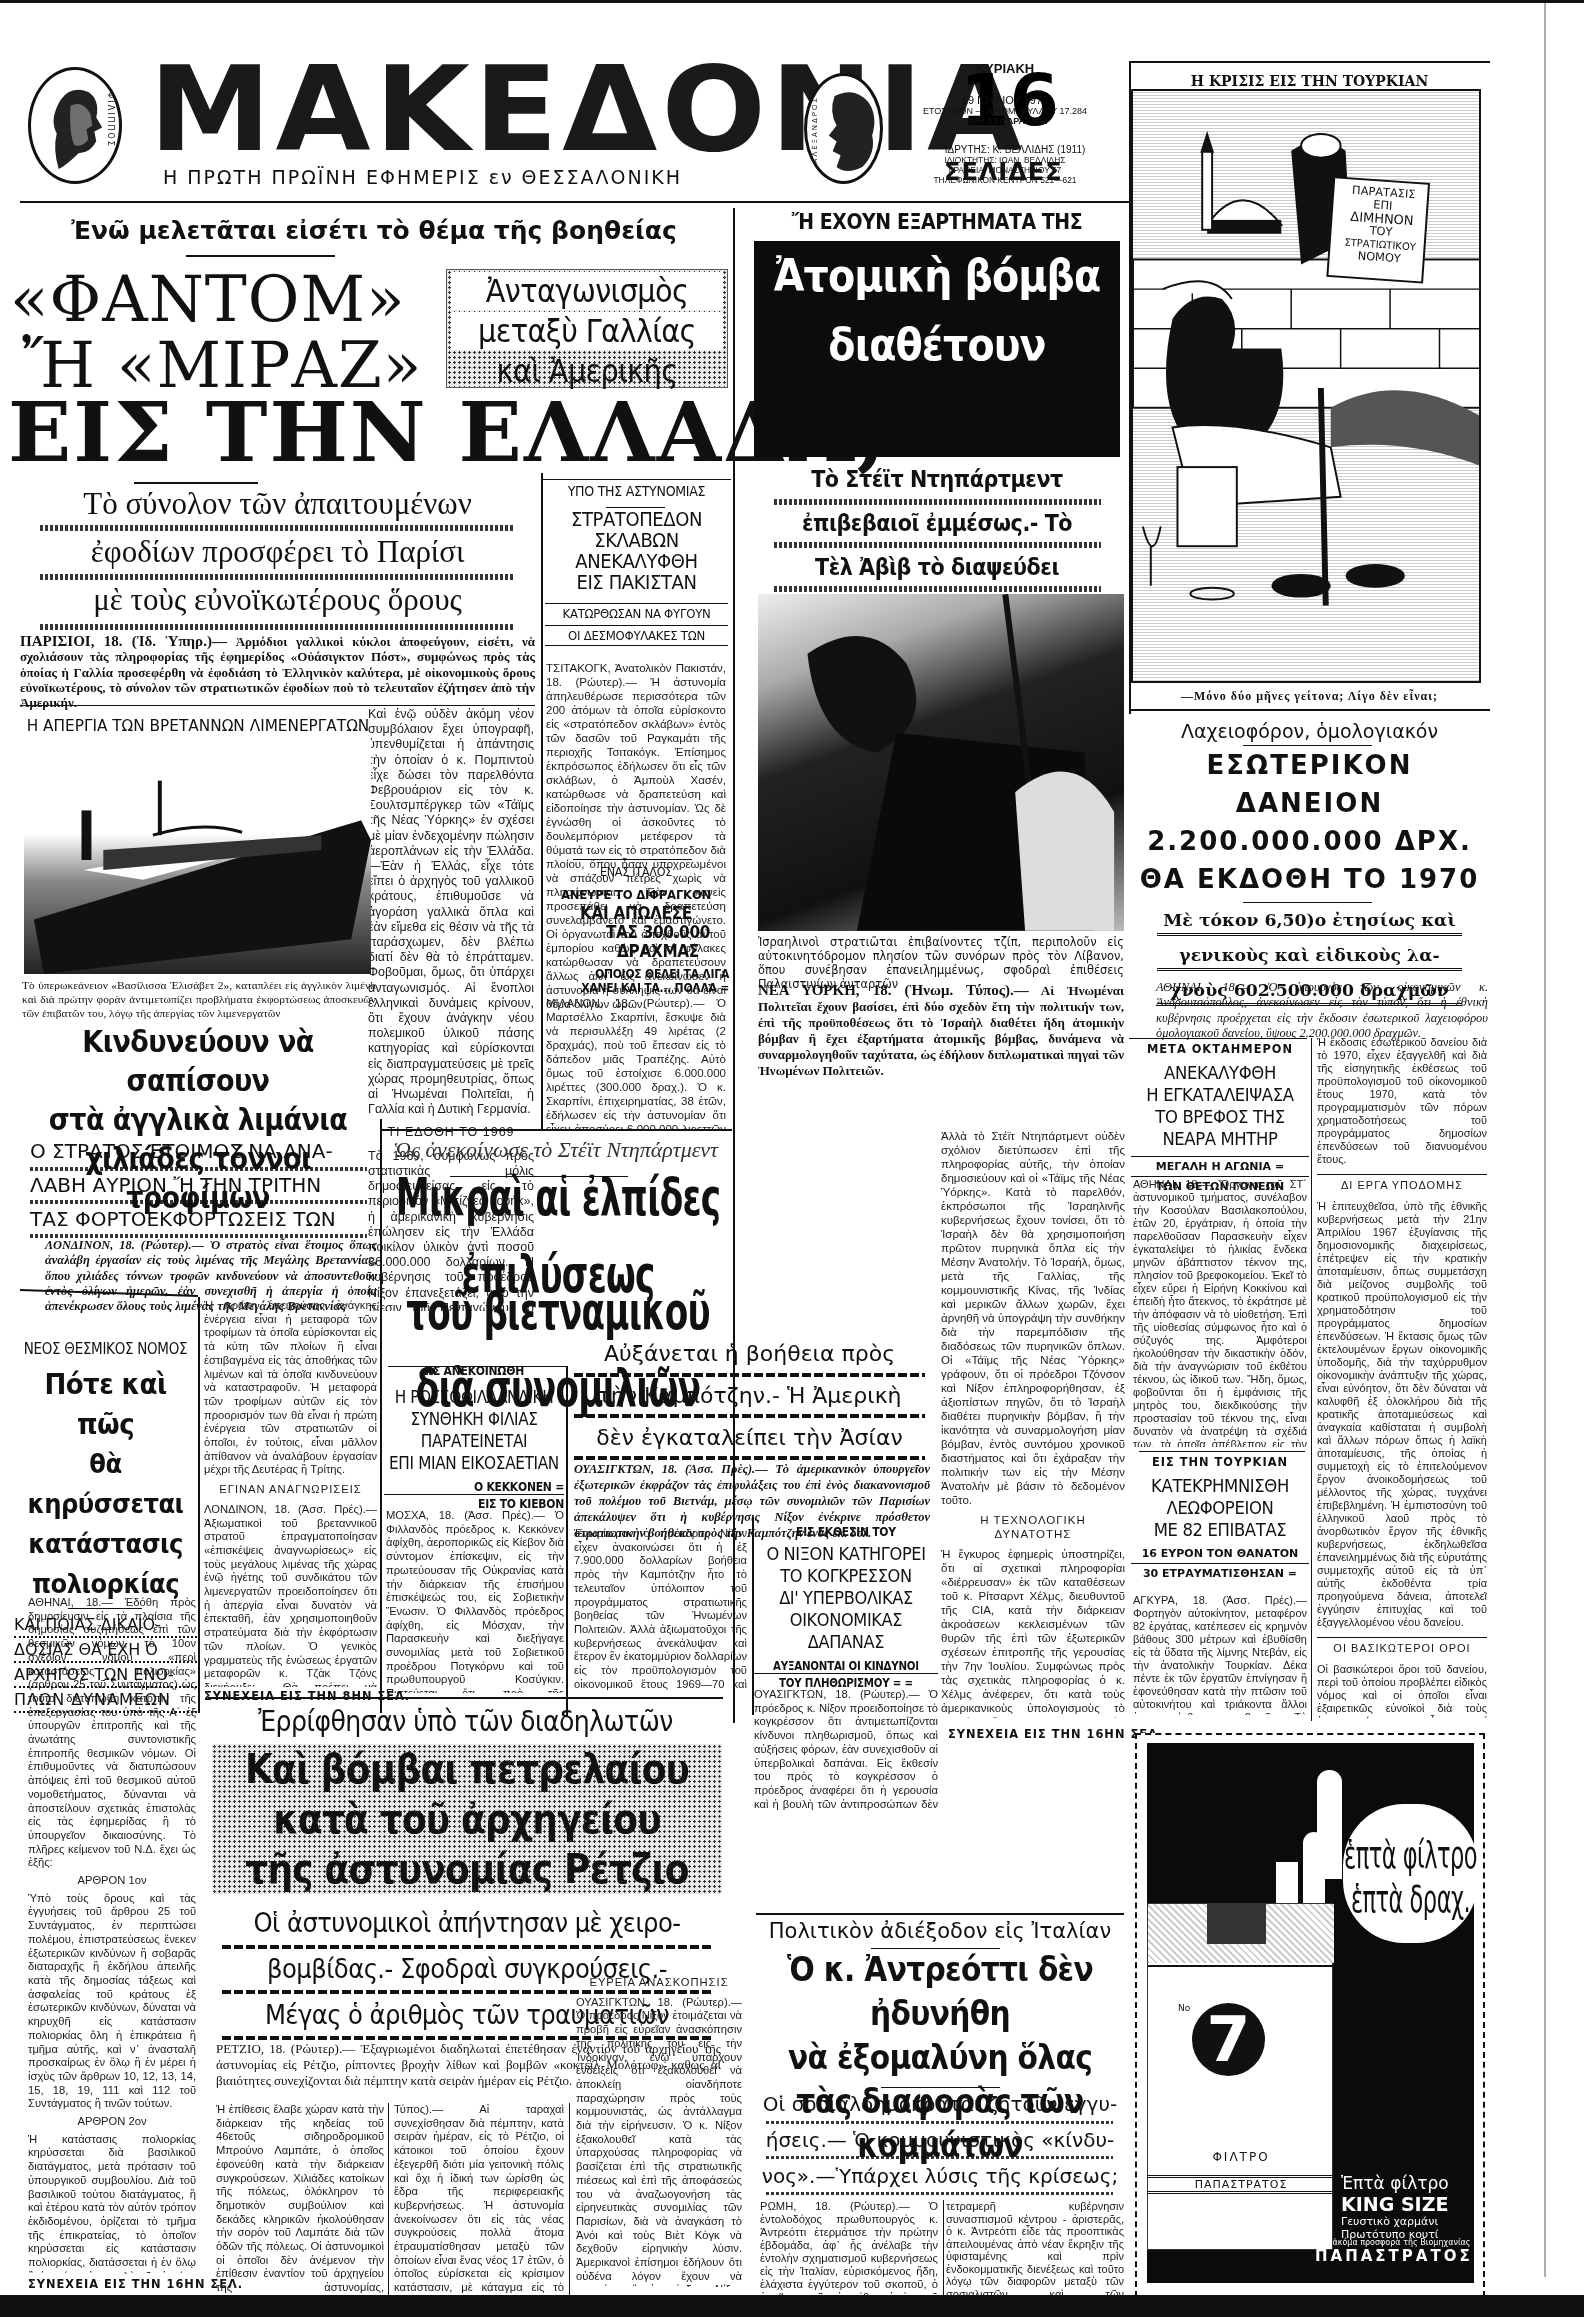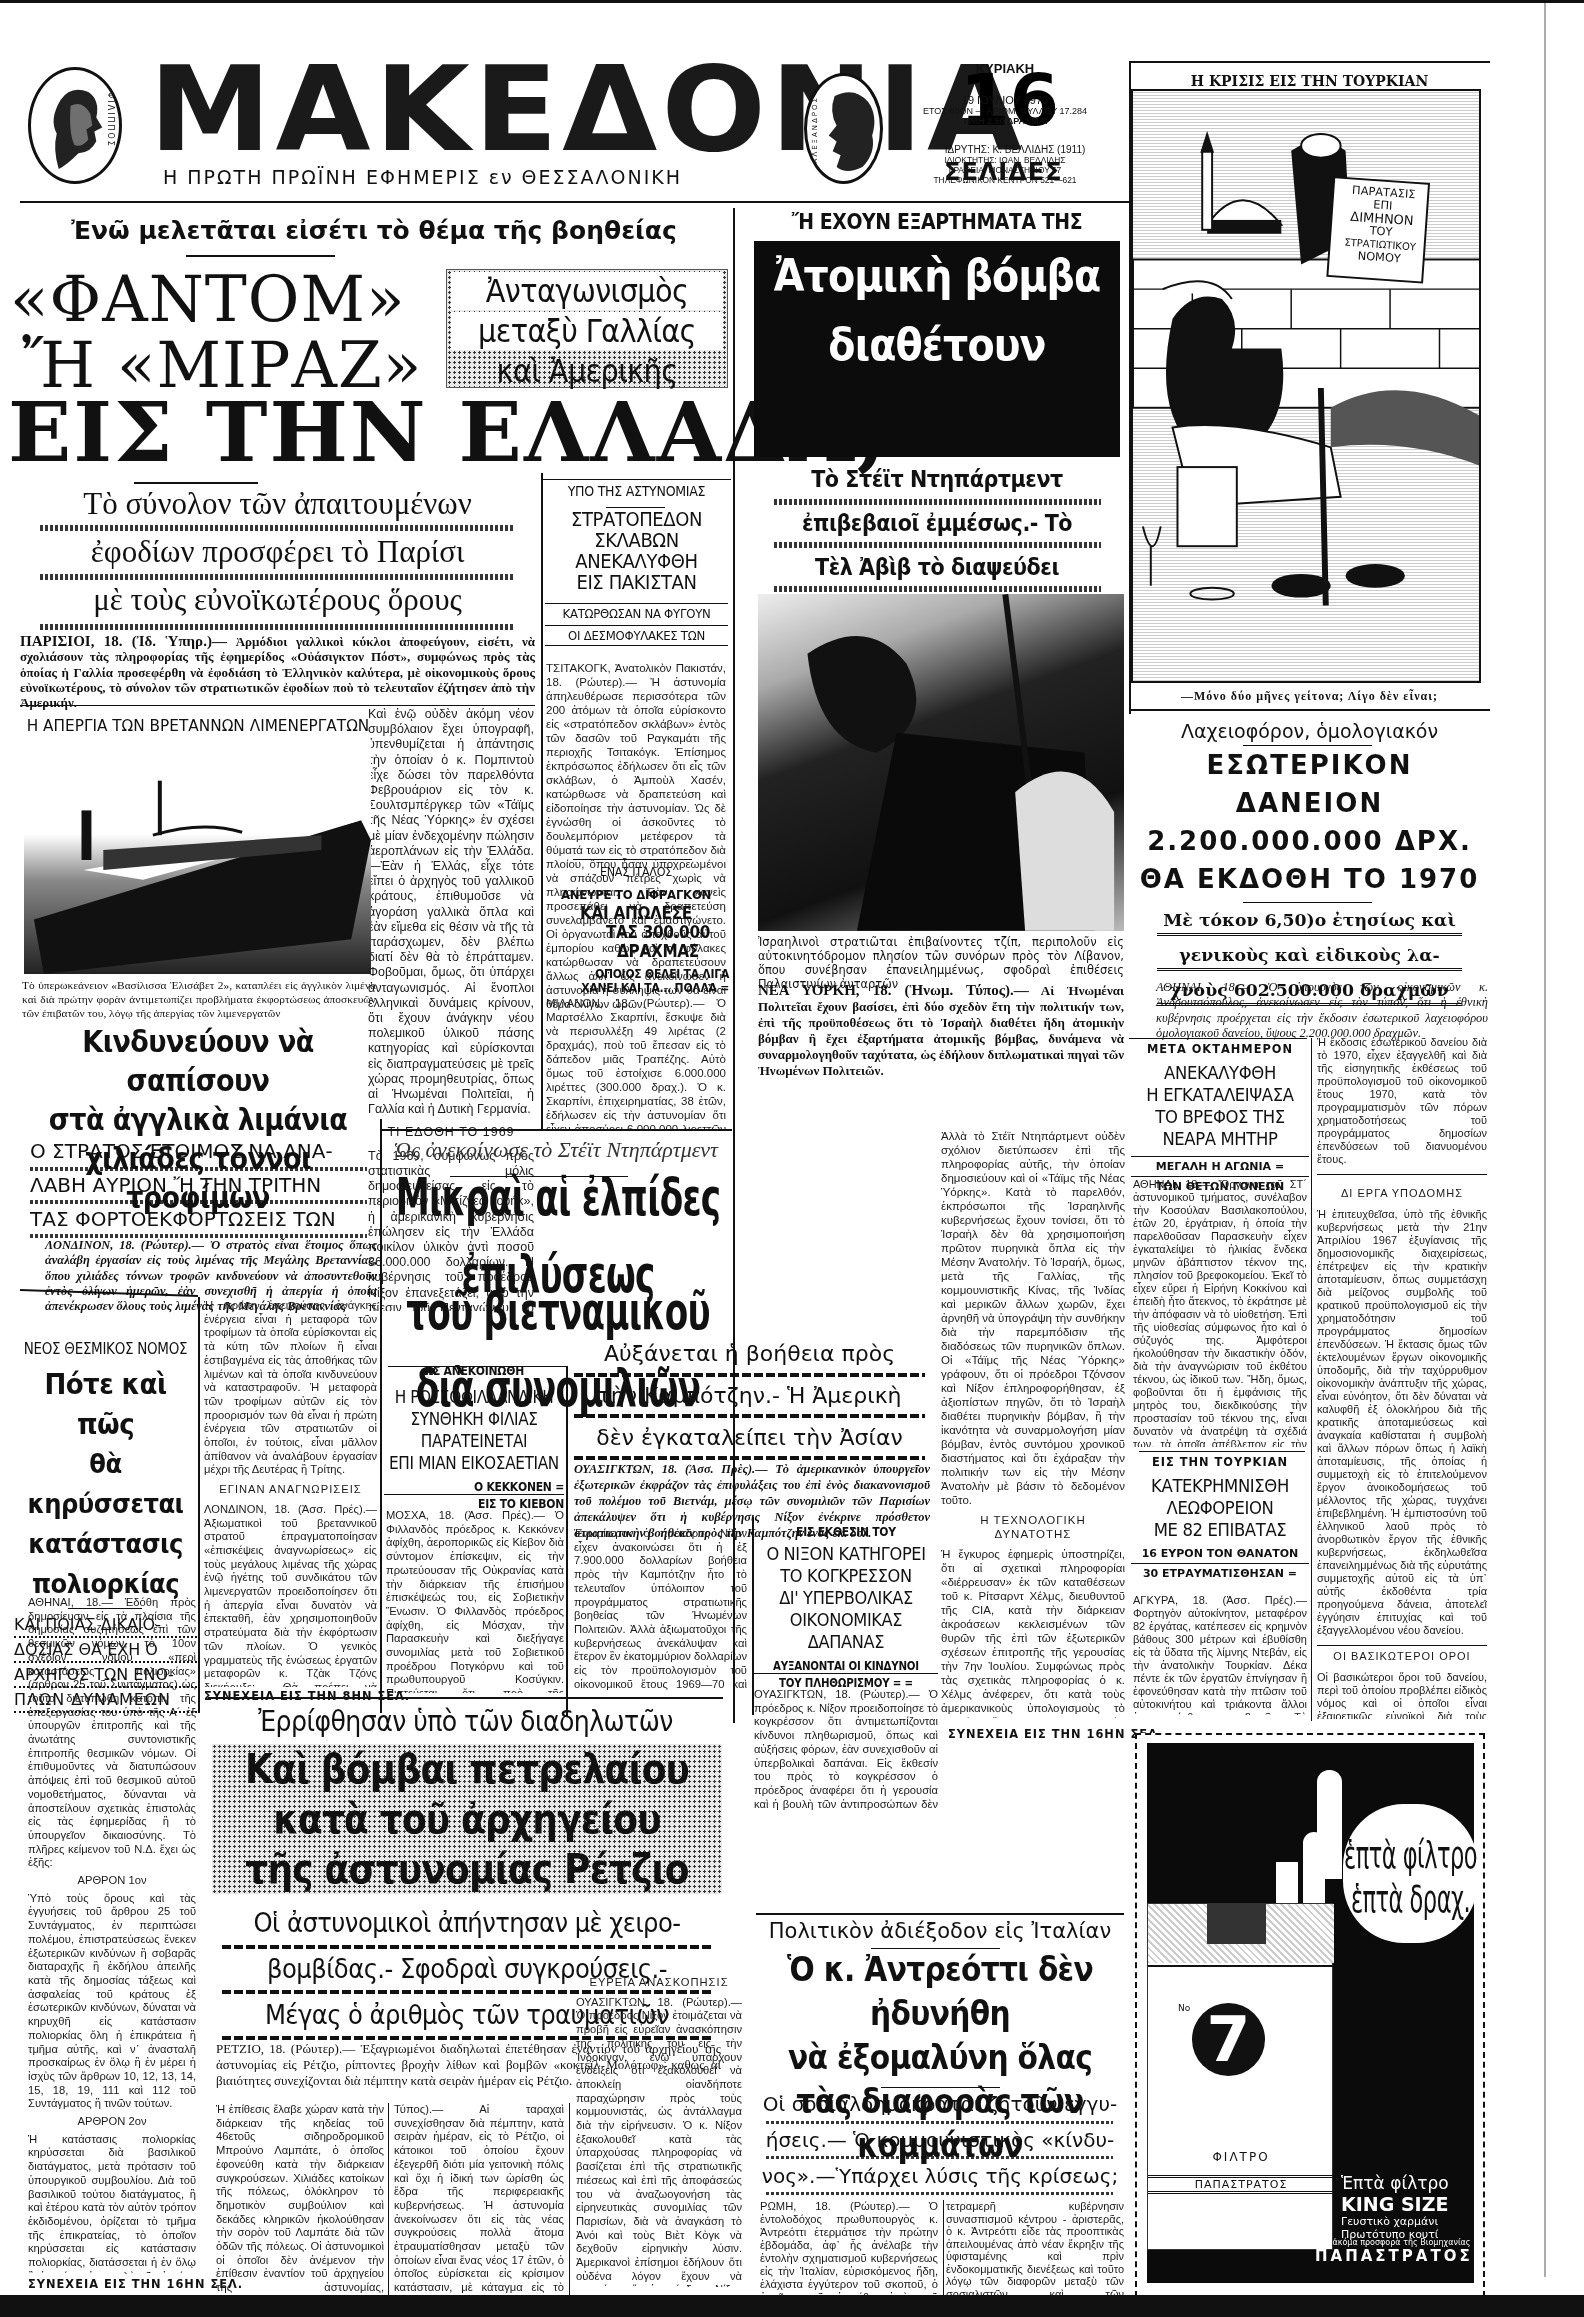--- a/index.html
+++ b/index.html
@@ -360,21 +360,21 @@
   <div class="rule" style="position:relative;left:114px;width:129px;height:1px;margin-top:4px;"></div>
   <div class="serif b" style="font-size:17.3px;line-height:26px;margin-top:4px;border-bottom:3px double #111;margin-left:28px;margin-right:28px;">Μὲ τόκον 6,50)ο ἐτησίως καὶ</div>
   <div class="serif b" style="font-size:17.3px;line-height:26px;margin-top:6px;border-bottom:3px double #111;margin-left:28px;margin-right:28px;">γενικοὺς καὶ εἰδικοὺς λα-</div>
   <div class="serif b" style="font-size:17.3px;line-height:26px;margin-top:6px;border-bottom:3px double #111;margin-left:28px;margin-right:28px;">χνοὺς 602.500.000 δραχμῶν</div>
 </div>
 <div class="abs libs" style="left:1156px;top:980px;width:332px;font-size:12.4px;line-height:15.3px;font-style:italic;text-align:justify;">ΑΘΗΝΑΙ, 18.— Ὁ ὑπουργὸς τῶν οἰκονομικῶν κ. Ἀνδρουτσόπουλος, ἀνεκοίνωσεν εἰς τὸν τύπον, ὅτι ἡ ἐθνικὴ κυβέρνησις προέρχεται εἰς τὴν ἔκδοσιν ἐσωτερικοῦ λαχειοφόρου ὁμολογιακοῦ δανείου, ὕψους 2.200.000.000 δραχμῶν.</div>
 <div class="rule" style="left:1129px;top:1038px;width:178px;height:1px;"></div>
 <div class="rule" style="left:1311px;top:1038px;width:1px;height:683px;"></div>
 <div class="abs body-sans" style="left:1317px;top:1036px;width:170px;height:683px;overflow:hidden;font-size:11px;line-height:13px;">
   <div>Ἡ ἔκδοσις ἐσωτερικοῦ δανείου διὰ τὸ 1970, εἶχεν ἐξαγγελθῆ καὶ διὰ τῆς εἰσηγητικῆς ἐκθέσεως τοῦ προϋπολογισμοῦ τοῦ οἰκονομικοῦ ἔτους 1970, κατὰ τὸν προγραμματισμὸν τῶν πόρων χρηματοδοτήσεως τοῦ προγράμματος δημοσίων ἐπενδύσεων τοῦ διανυομένου ἔτους.</div>
-  <div class="c" style="margin:8px 0;letter-spacing:1px;border-top:1px solid #111;padding-top:12px;">ΔΙ ΕΡΓΑ ΥΠΟΔΟΜΗΣ</div>
+  <div class="c" style="margin:8px 0;letter-spacing:1px;border-top:1px solid #111;padding-top:4px;">ΔΙ ΕΡΓΑ ΥΠΟΔΟΜΗΣ</div>
   <div>Ἡ ἐπιτευχθεῖσα, ὑπὸ τῆς ἐθνικῆς κυβερνήσεως μετὰ τὴν 21ην Ἀπριλίου 1967 ἐξυγίανσις τῆς δημοσιονομικῆς διαχειρίσεως, ἐπέτρεψεν εἰς τὴν κρατικὴν ἀποταμίευσιν, ὅπως συμμετάσχη διὰ μείζονος συμβολῆς τοῦ κρατικοῦ προϋπολογισμοῦ εἰς τὴν χρηματοδότησιν τοῦ προγράμματος δημοσίων ἐπενδύσεων. Ἡ ἔκτασις ὅμως τῶν ἐκτελουμένων ἔργων οἰκονομικῆς ὑποδομῆς, διὰ τὴν ταχύρρυθμον οἰκονομικὴν ἀνάπτυξιν τῆς χώρας, εἶναι εὐνόητον, ὅτι δὲν δύναται νὰ καλυφθῆ ἐξ ὁλοκλήρου διὰ τῆς κρατικῆς ἀποταμιεύσεως καὶ ἀναγκαία καθίσταται ἡ συμβολὴ καὶ ἄλλων πόρων ὅπως ἡ λαϊκὴ ἀποταμίευσις, τῆς ὁποίας ἡ συμμετοχὴ εἰς τὸ ἐπιτελούμενον ἔργον ἀνοικοδομήσεως τοῦ μέλλοντος τῆς χώρας, τυγχάνει ἐπιβεβλημένη. Ἡ ἐμπιστοσύνη τοῦ ἑλληνικοῦ λαοῦ πρὸς τὸ ἀνορθωτικὸν ἔργον τῆς ἐθνικῆς κυβερνήσεως, ἐκδηλωθεῖσα ἐπανειλημμένως διὰ τῆς εὐρυτάτης συμμετοχῆς αὐτοῦ εἰς τὰ ὑπ᾽ αὐτῆς ἐκδοθέντα τρία προηγούμενα δάνεια, ἀποτελεῖ ἐγγύησιν ἐπιτυχίας καὶ τοῦ ἐξαγγελλομένου νέου δανείου.</div>
   <div class="c" style="margin:8px 0;letter-spacing:1px;border-top:1px solid #111;padding-top:4px;">ΟΙ ΒΑΣΙΚΩΤΕΡΟΙ ΟΡΟΙ</div>
   <div>Οἱ βασικώτεροι ὅροι τοῦ δανείου, περὶ τοῦ ὁποίου προβλέπει εἰδικὸς νόμος καὶ οἱ ὁποῖοι εἶναι ἐξαιρετικῶς εὐνοϊκοὶ διὰ τοὺς ἐγγραφομένους, εἶναι οἱ ἀκόλουθοι: Τόκος 6,5% ἐτησίως, γενικοὶ καὶ εἰδικοὶ λαχνοὶ ποσοῦ δραχμῶν 602.500.000 δραχμῶν μὲ καθιέρωσιν κατ᾽ ἔτος, πλὴν τῶν ἄλλων καὶ ἑνὸς πρώτου λαχνοῦ 5.000.000 δραχμῶν. Ἀπαλλαγὴ τῶν ὁμολογιῶν ἐκ τοῦ φόρου κληρονομίας, τῶν τόκων ἐκ τοῦ φόρου εἰσοδήματος καὶ τῶν ἐκ λαχνῶν ἐσόδων ἐκ τοῦ φόρου ἐπικερδῶν λαχείων. Τὰ ἔσοδα ἐκ λαχνῶν καὶ ἐκ τοκομεριδίων, ἀπαλλάσσονται ἐκ τοῦ φόρου εἰσοδήματος. Σύστασις ἐγγυοδοσιῶν δι᾽ ὁμολογιῶν τοῦ δανείου καὶ ἀνεκχώρητον. Χορήγησις δανείων ὑπὸ τῶν Τραπεζῶν, ἔναντι καὶ ἐπὶ τῇ καταθέσει ὁμολογιῶν.</div>
 
 </div>
 
 <div class="abs c" style="left:1131px;top:1042px;width:178px;">
   <div class="sans b" style="font-size:11.4px;letter-spacing:1px;">ΜΕΤΑ ΟΚΤΑΗΜΕΡΟΝ</div>
   <div class="cond" style="font-size:18.3px;line-height:22px;margin-top:6px;">ΑΝΕΚΑΛΥΦΘΗ</div>
   <div class="cond" style="font-size:18.3px;line-height:22px;">Η ΕΓΚΑΤΑΛΕΙΨΑΣΑ</div>

